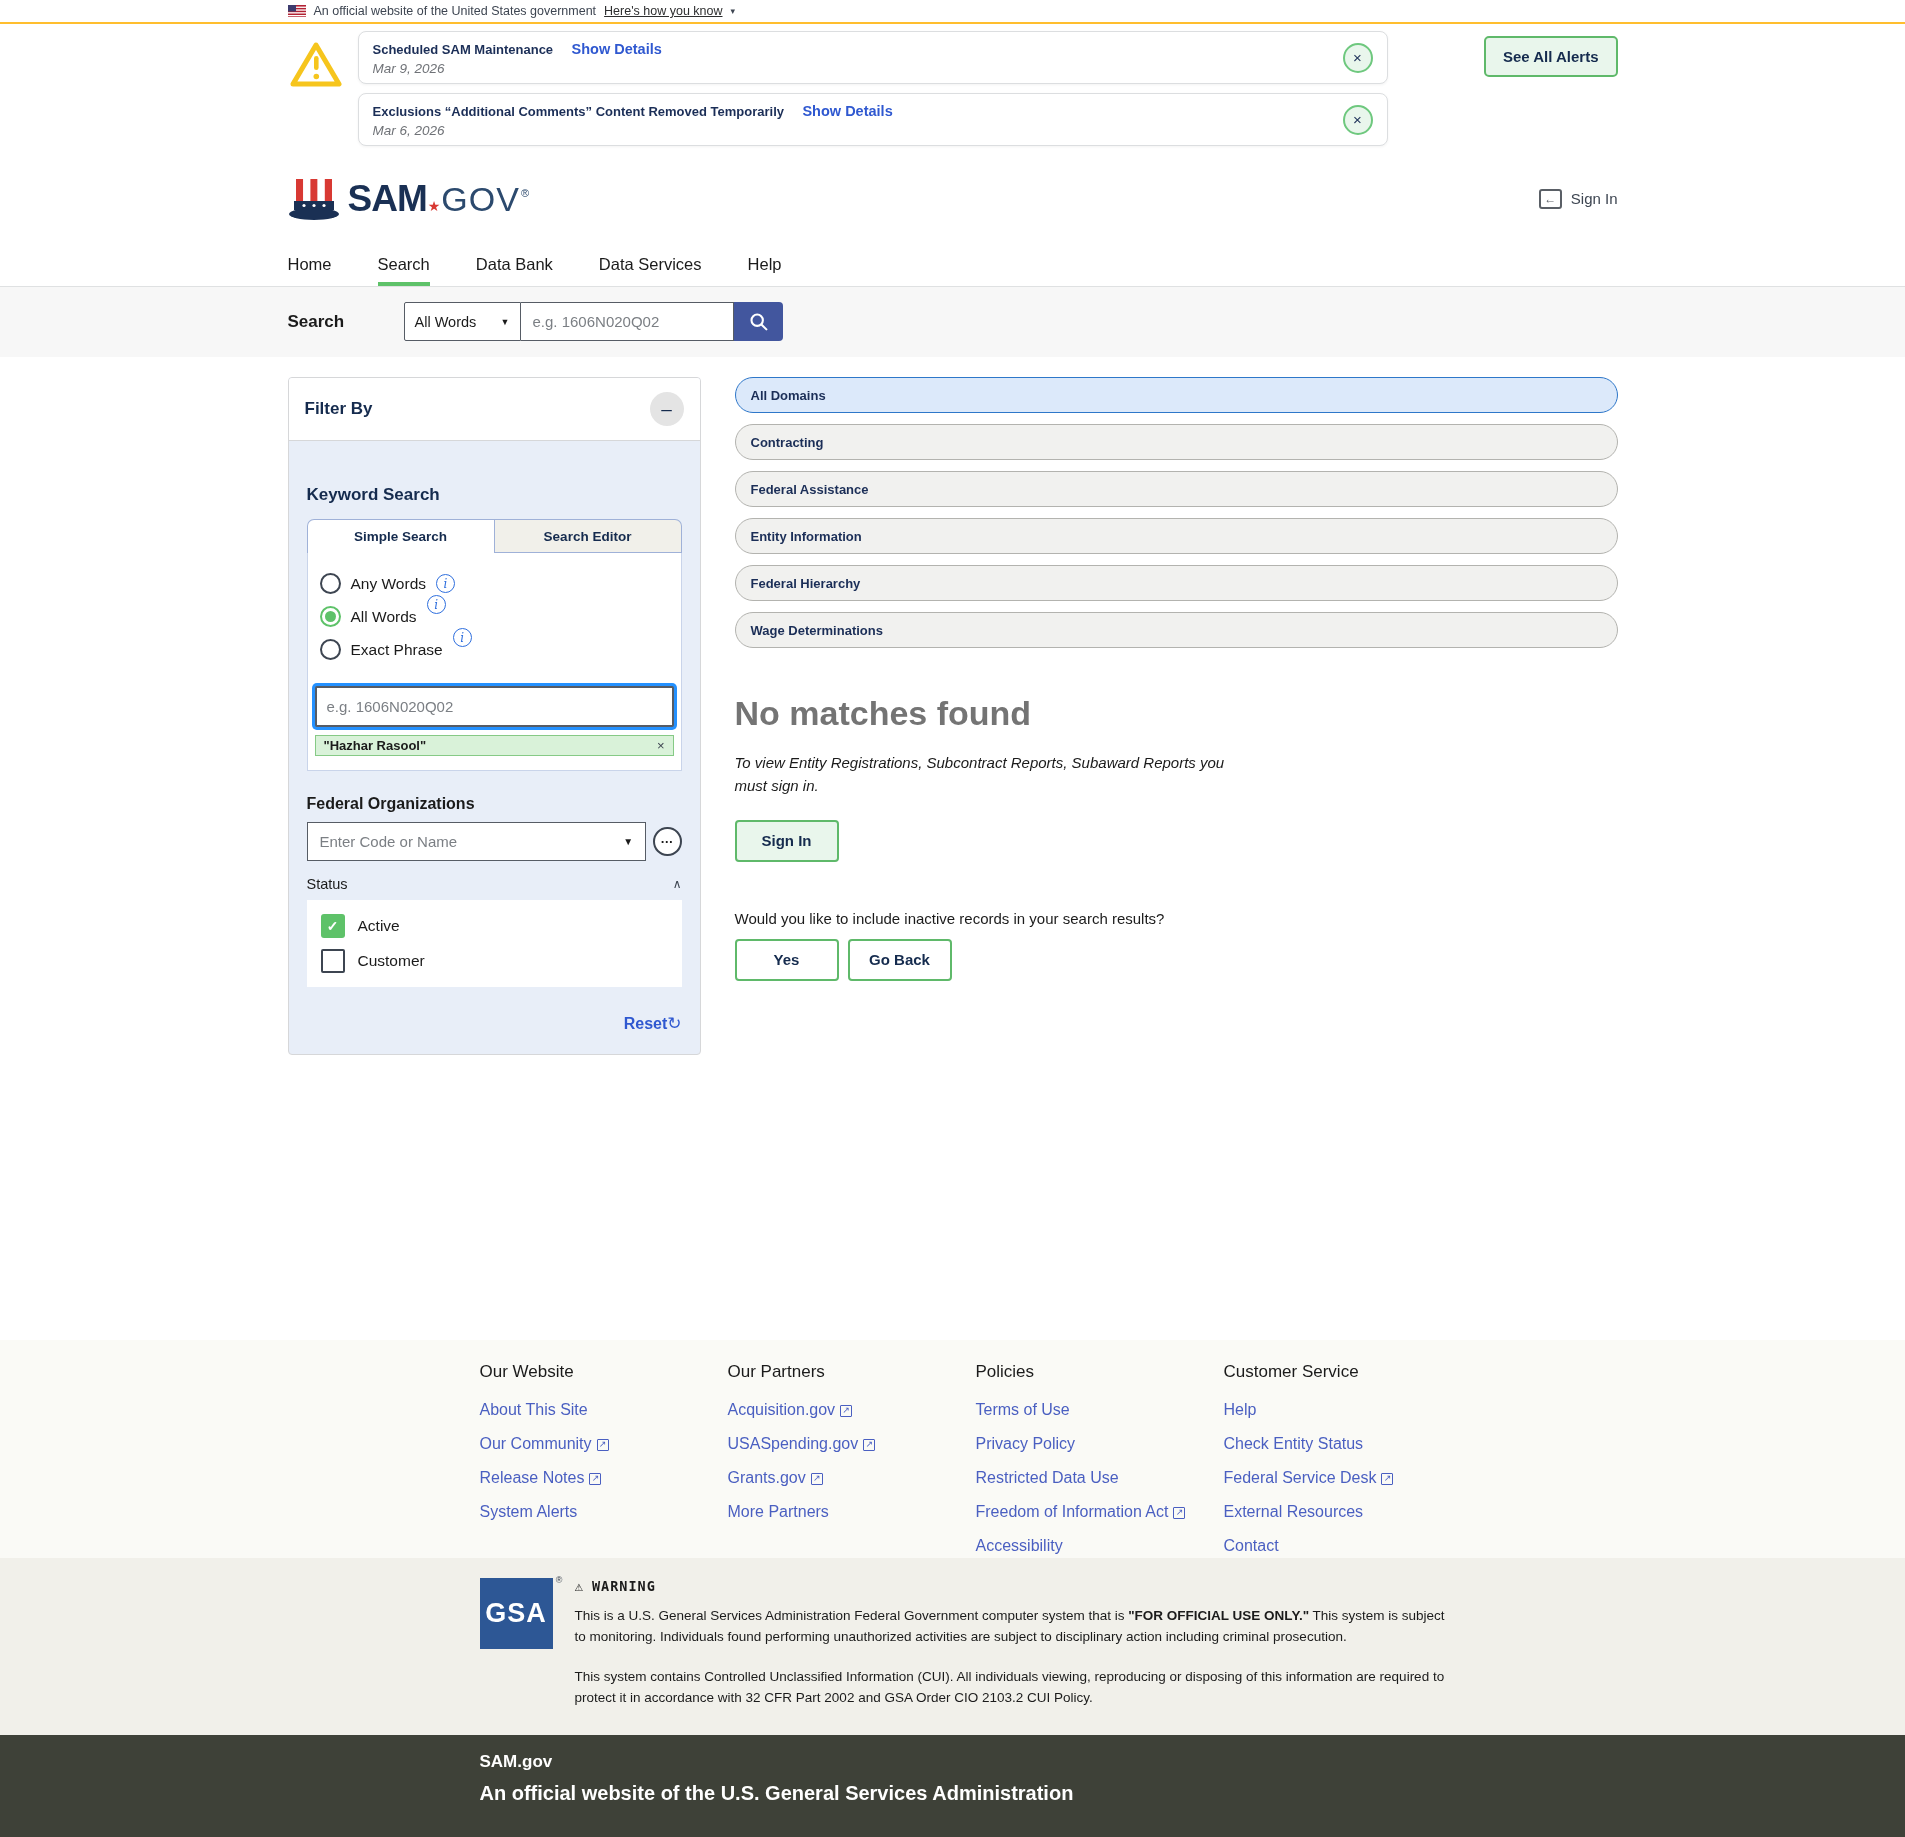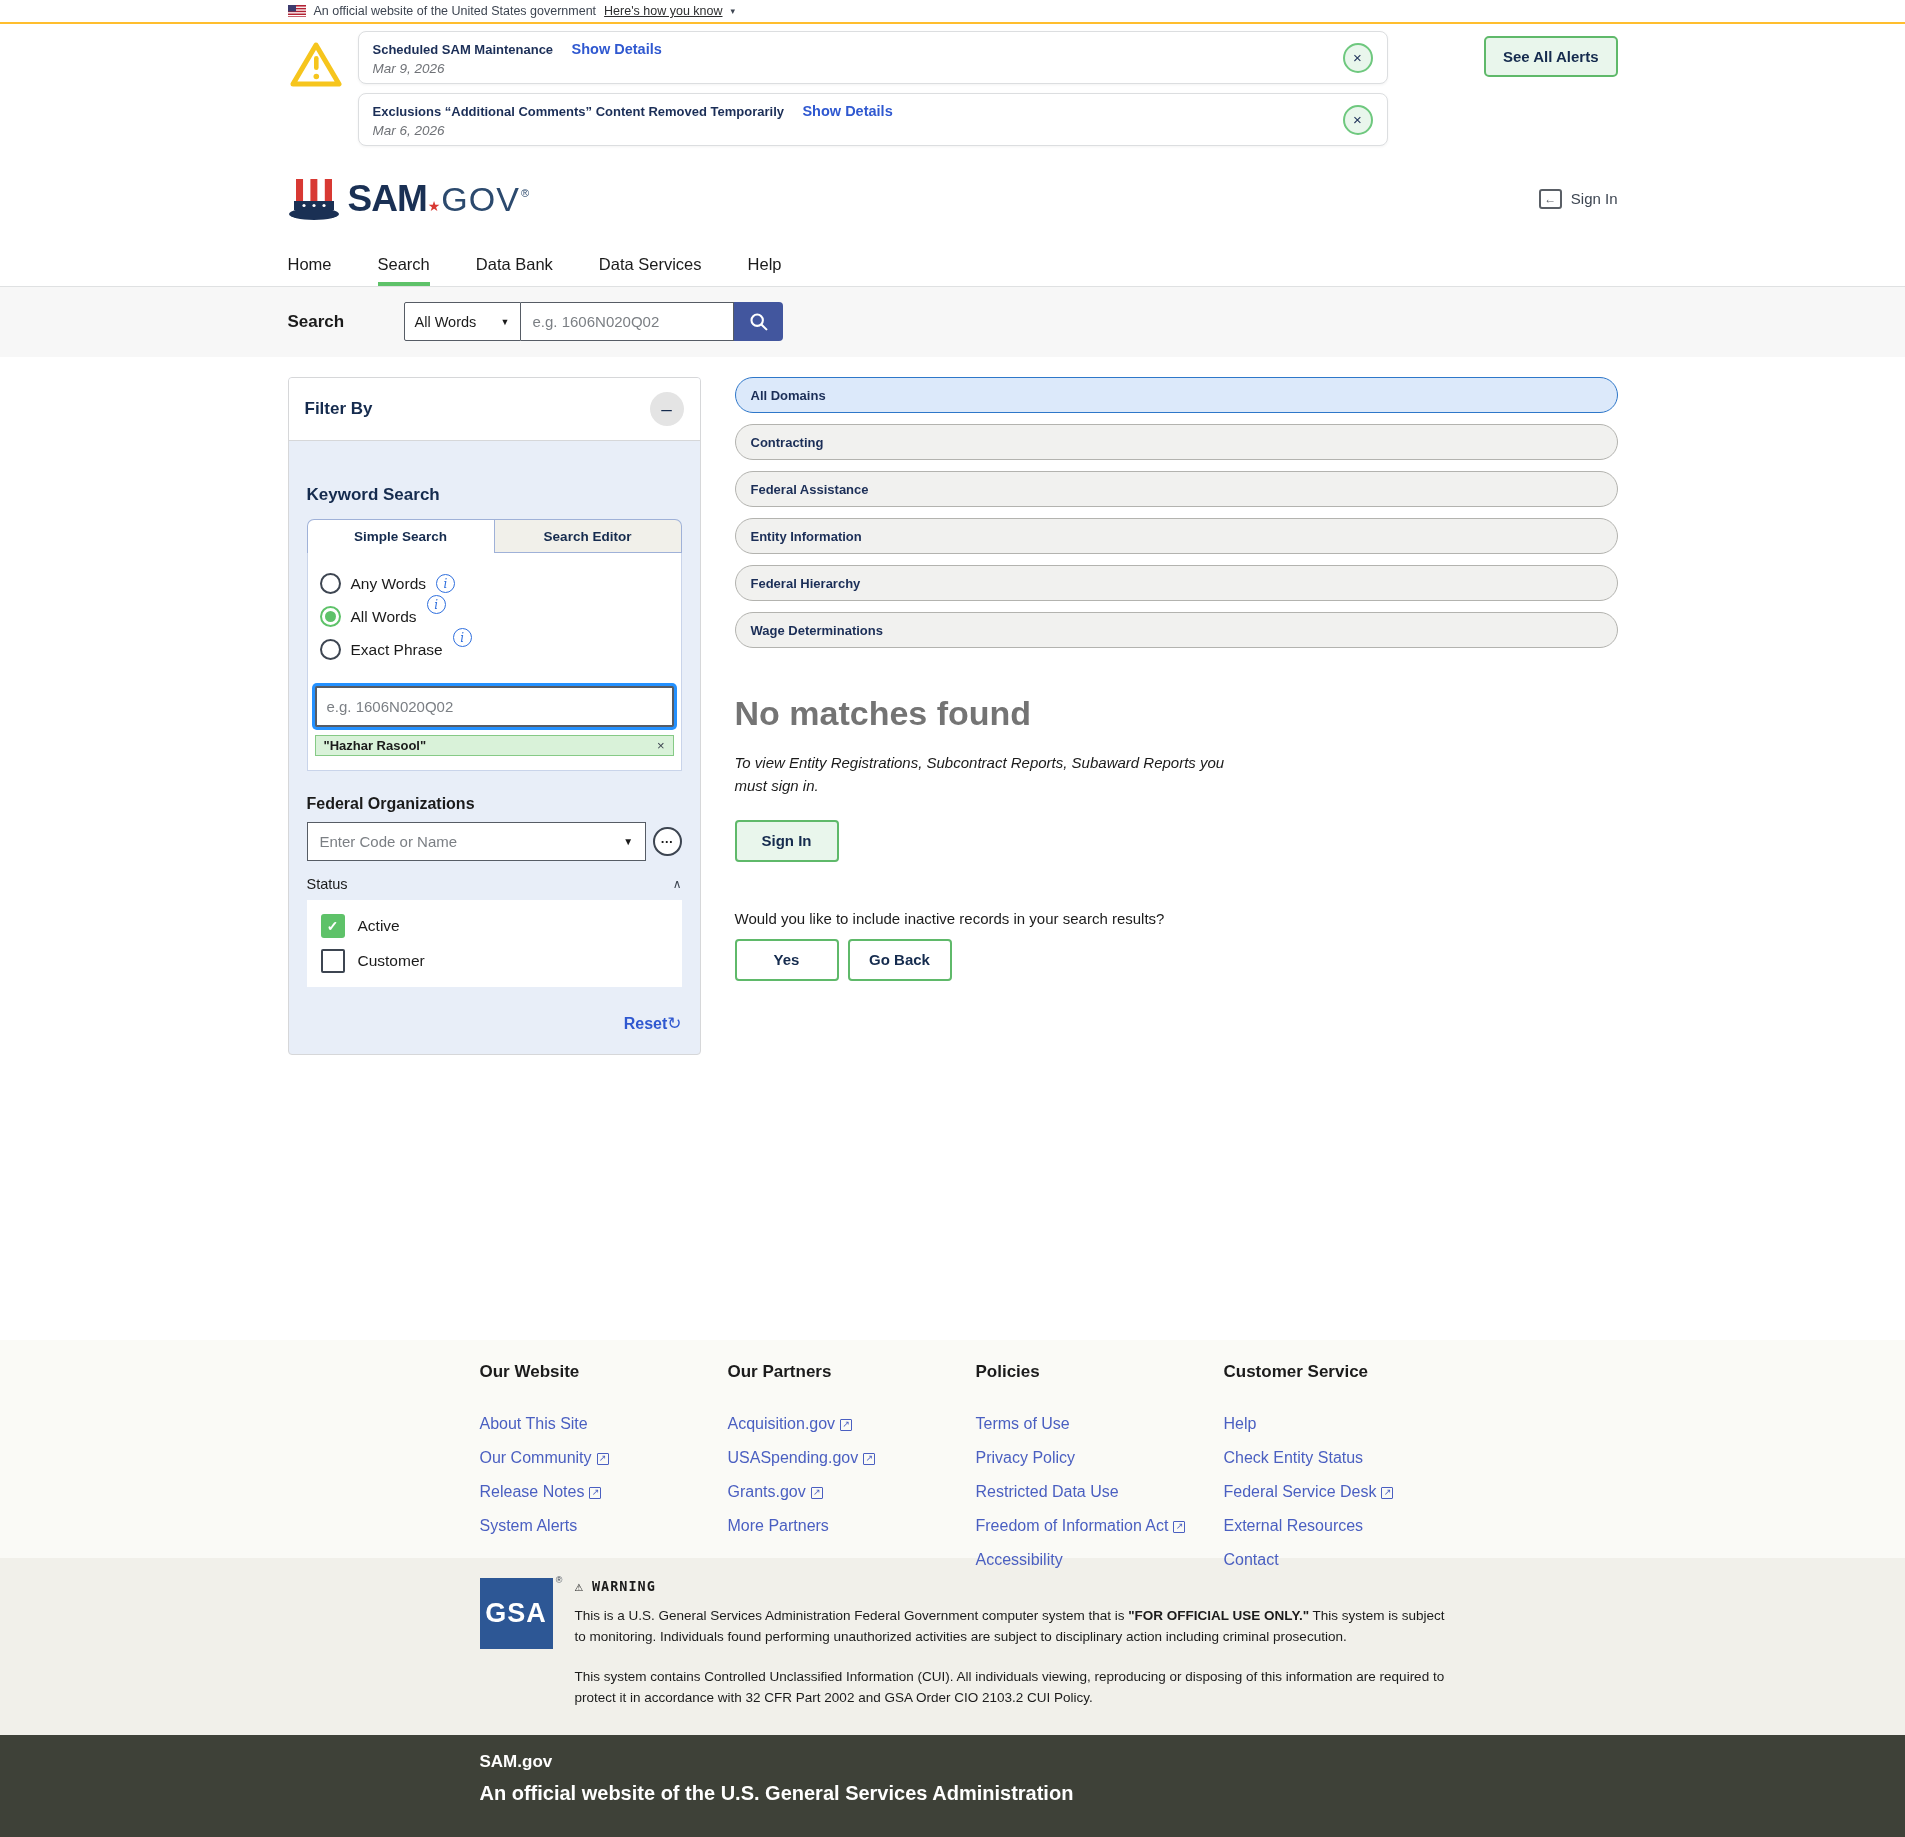--- a/index.html
+++ b/index.html
@@ -142,21 +142,21 @@
     border-radius: 4px; font-weight: bold; font-size: 15px; color: #152b4e; cursor: pointer; font-family: inherit; }
   .nm-question { margin-top: 48px; font-size: 15px; }
   .yn-row { display: flex; gap: 9px; margin-top: 12px; }
   .btn-outline { width: 104px; height: 42px; background: #fff; border: 2px solid #5fb96a; border-radius: 4px;
     font-weight: bold; font-size: 15px; color: #152b4e; cursor: pointer; font-family: inherit; }
 
   
   .footer-top { height: 218px; background: #fafaf6; padding-top: 22px; }
   .footer-cols { display: flex; padding-left: 192px; }
   .fcol { width: 248px; }
-  .fcol-title { font-weight: bold; font-size: 17px; color: #1b1b1b; margin-bottom: 32px; }
+  .fcol-title { font-weight: normal; font-size: 17px; color: #1b1b1b; margin-bottom: 18px; }
   .flink { display: flex; align-items: center; color: #4a5fc1; font-size: 16px; line-height: 19px;
     margin-bottom: 15px; cursor: pointer; }
 
   .gsa-band { height: 177px; background: #f1f0ea; padding-top: 20px; }
   .gsa-inner { display: flex; padding-left: 192px; align-items: flex-start; }
   .gsa-logo-wrap { position: relative; flex: 0 0 auto; cursor: pointer; }
   .gsa-logo { width: 73px; height: 71px; background: #2d5795; color: #fff; display: flex; align-items: center;
     justify-content: center; font-size: 27px; font-weight: bold; letter-spacing: 1px; }
   .gsa-reg { position: absolute; top: -3px; right: -10px; font-size: 9px; color: #3d4551; }
   .warn-block { margin-left: 22px; width: 885px; }

